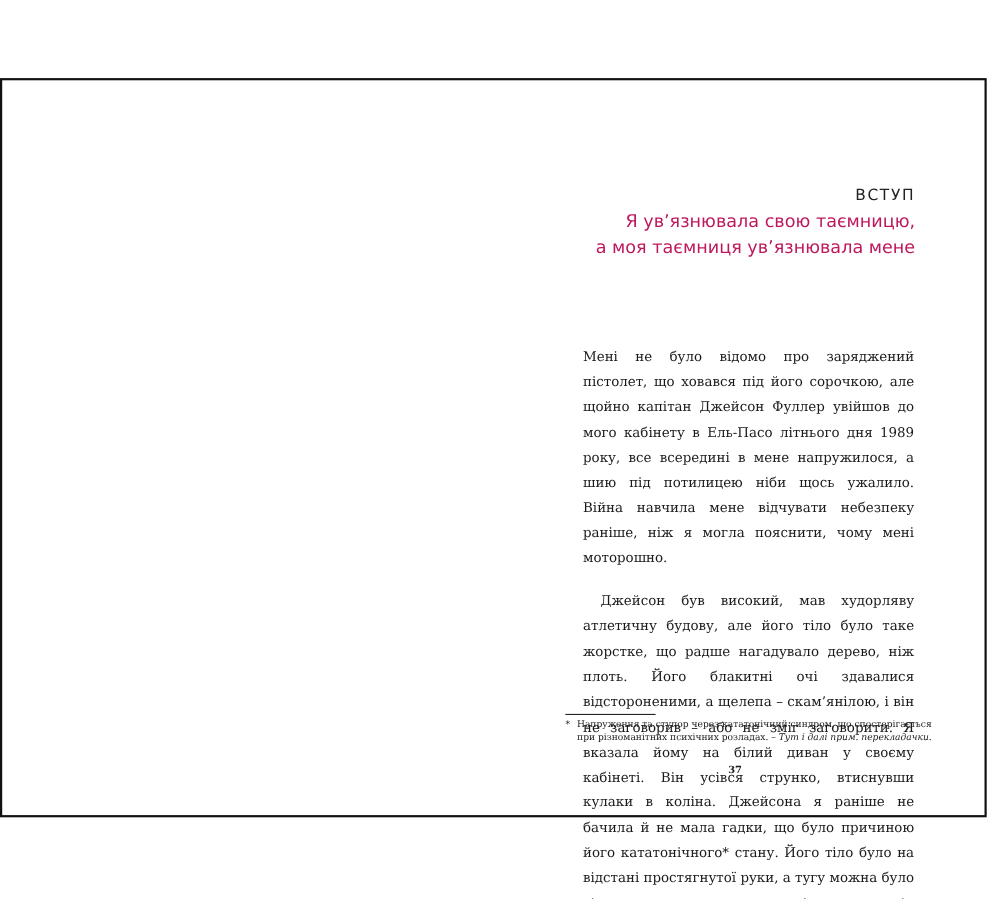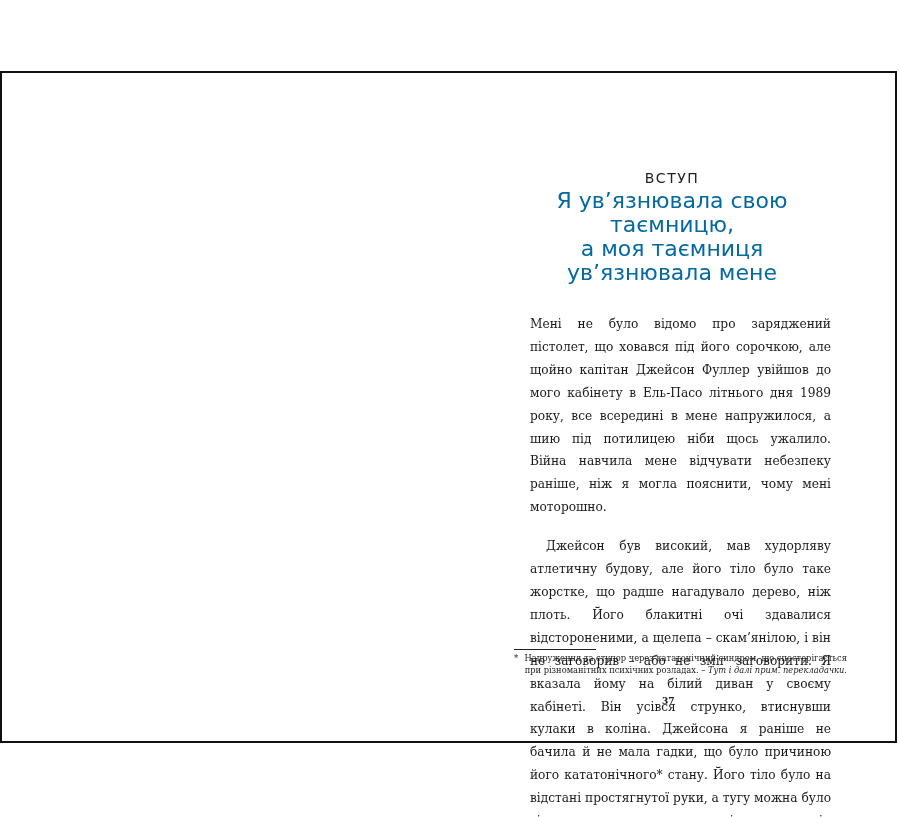--- a/index.html
+++ b/index.html
@@ -1,22 +1,22 @@
 <!DOCTYPE html>
 <html><head>
 <meta charset="utf-8">
 <style>
   html, body { margin: 0; padding: 0; background: #ffffff; }
   body { width: 900px; height: 817px; position: relative; overflow: hidden; font-family: "DejaVu Serif", serif; color: #1a1a1a; }
   .spread { position: absolute; left: 0; top: 71px; width: 897px; height: 672px; border: 2px solid #111; box-sizing: border-box; background: #fff; }
   .page-left { position: absolute; left: 0; top: 0; width: 450px; height: 100%; }
   .page-right { position: absolute; left: 450px; top: 0; width: 447px; height: 100%; }
-  .heading { position: absolute; left: 60px; width: 320px; text-align: center; font-family: "DejaVu Sans", sans-serif; }
+  .heading { position: absolute; left: 60px; width: 320px; text-align: right; font-family: "DejaVu Sans", sans-serif; }
   .kicker { top: 97px; font-size: 14px; letter-spacing: 1.5px; color: #222; }
-  .title { top: 116px; font-size: 22px; line-height: 24px; color: #0369a1; }
+  .title { top: 116px; font-size: 16px; line-height: 24px; color: #be185d; }
   .body-text { position: absolute; left: 62px; top: 224px; width: 333px; font-size: 12.2px; line-height: 22.9px; text-align: justify; font-family: "DejaVu Serif", serif; }
   .body-text p { margin: 16px; }
   .body-text p.indent { text-indent: 16px; }
   .fn-rule { position: absolute; left: 62px; top: 576px; width: 82px; height: 1px; background: #222; }
   .footnote { position: absolute; left: 62px; top: 580px; width: 333px; font-size: 8.3px; line-height: 11.5px; font-family: "DejaVu Serif", serif; }
   .footnote .star { position: absolute; left: 0; top: 0; }
   .footnote .fn-text { display: block; padding-left: 10px; text-align: right; }
   .footnote i { font-style: italic; }
   .page-number { position: absolute; left: 210px; top: 623px; font-size: 9px; font-weight: bold; font-family: "DejaVu Serif", serif; }
 </style>

